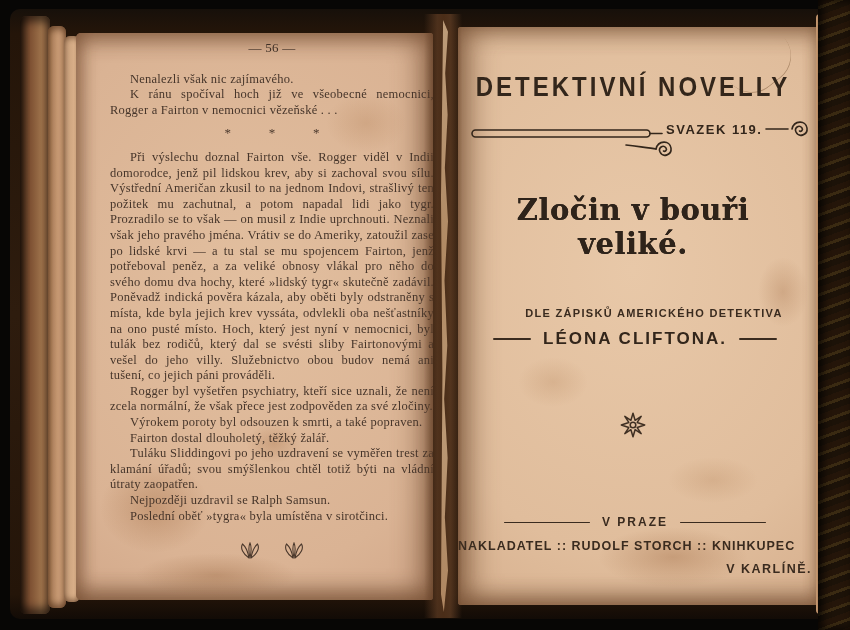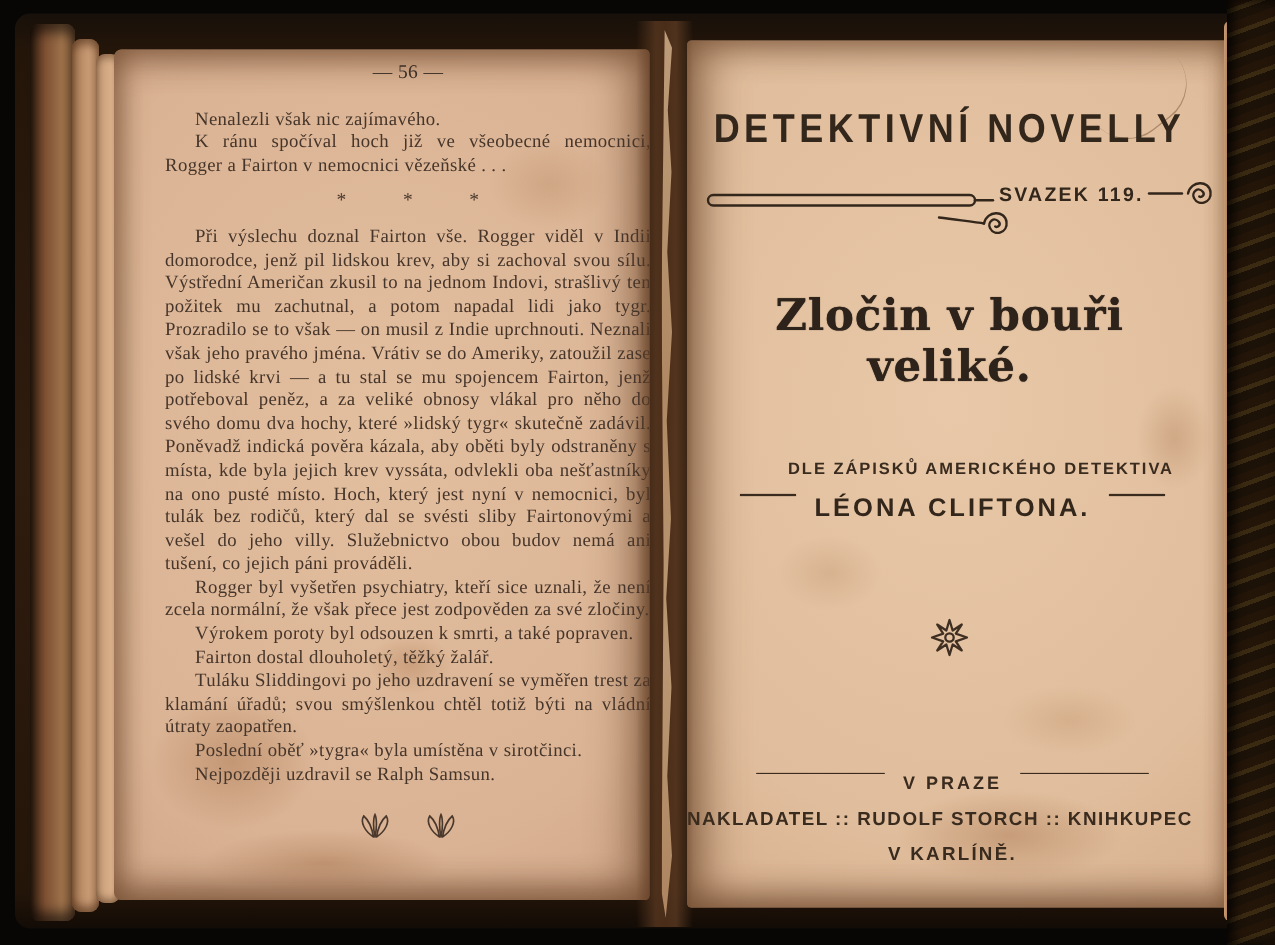--- a/index.html
+++ b/index.html
@@ -59,33 +59,33 @@
       font-family:"Liberation Sans",sans-serif;font-weight:bold;font-size:24px;letter-spacing:3px;
       transform:scaleY(1.12);color:#33261b;}
   .flourish{position:absolute;top:88px;left:8px;width:344px;height:50px;}
   .svazek{position:absolute;top:7px;left:200px;font-family:"Liberation Sans",sans-serif;
       font-weight:bold;font-size:13px;letter-spacing:1.5px;color:#33261b;text-align:center;}
   .main-title{position:absolute;top:166px;left:0;right:14px;text-align:center;
       font-family:"DejaVu Serif","Liberation Serif",serif;font-weight:bold;font-size:29px;
       letter-spacing:.5px;color:#2e231a;text-shadow:0 0 .6px #2e231a;}
   .subtitle1{position:absolute;top:280px;left:0;right:10px;text-align:center;
       font-family:"Liberation Sans",sans-serif;font-weight:bold;font-size:11px;letter-spacing:1.3px;color:#3a2b1f;margin-left:38px;}
-  .row-dashed{position:absolute;left:0;right:10px;display:flex;align-items:flex-start;justify-content:center;gap:12px;}
+  .row-dashed{position:absolute;left:0;right:10px;display:flex;align-items:center;justify-content:center;gap:12px;}
   .clifton-row{top:302px;}
   .clifton{font-family:"Liberation Sans",sans-serif;font-weight:bold;font-size:17px;
       letter-spacing:2px;color:#33261b;}
   .dash{height:0;border-top:2px solid #3a2b1f;border-radius:2px;}
   .dash-sm{width:38px;}
   .dash-lg{width:86px;border-top-width:1.6px;}
   .star-wrap{position:absolute;top:384px;left:0;right:14px;display:flex;justify-content:center;}
   .praze-row{top:488px;}
   .praze{font-family:"Liberation Sans",sans-serif;font-weight:bold;font-size:12px;letter-spacing:2px;color:#3a2b1f;}
   .imprint1{position:absolute;top:512px;left:0;right:10px;text-align:left;
       font-family:"Liberation Sans",sans-serif;font-weight:bold;font-size:12.5px;letter-spacing:1px;color:#3a2b1f;}
-  .imprint2{position:absolute;top:535px;left:0;right:10px;text-align:center;
+  .imprint2{position:absolute;top:535px;left:0;right:10px;text-align:right;
       font-family:"Liberation Sans",sans-serif;font-weight:bold;font-size:12.5px;letter-spacing:1.5px;color:#3a2b1f;}
   .fold-line{position:absolute;top:-8px;right:34px;width:70px;height:70px;
       border-bottom:1px solid rgba(110,75,45,.45);transform:rotate(-38deg);border-radius:40%;}
   svg{display:block;}
 </style>
 </head>
 <body>
 
 <div class="scene">
   <div class="book-rim"></div>
@@ -103,22 +103,22 @@
     <div class="text-col">
       <div class="pageno">— 56 —</div>
       <p>Nenalezli však nic zajímavého.</p>
       <p>K ránu spočíval hoch již ve všeobecné nemocnici, Rogger a Fairton v nemocnici vězeňské . . .</p>
       <div class="separator">* * *</div>
       <p>Při výslechu doznal Fairton vše. Rogger viděl v Indii domorodce, jenž pil lidskou krev, aby si zachoval svou sílu. Výstřední Američan zkusil to na jednom Indovi, strašlivý ten požitek mu zachutnal, a potom napadal lidi jako tygr. Prozradilo se to však — on musil z Indie uprchnouti. Neznali však jeho pravého jména. Vrátiv se do Ameriky, zatoužil zase po lidské krvi — a tu stal se mu spojencem Fairton, jenž potřeboval peněz, a za veliké obnosy vlákal pro něho do svého domu dva hochy, které »lidský tygr« skutečně zadávil. Poněvadž indická pověra kázala, aby oběti byly odstraněny s místa, kde byla jejich krev vyssáta, odvlekli oba nešťastníky na ono pusté místo. Hoch, který jest nyní v nemocnici, byl tulák bez rodičů, který dal se svésti sliby Fairtonovými a vešel do jeho villy. Služebnictvo obou budov nemá ani tušení, co jejich páni prováděli.</p>
       <p>Rogger byl vyšetřen psychiatry, kteří sice uznali, že není zcela normální, že však přece jest zodpověden za své zločiny.</p>
       <p>Výrokem poroty byl odsouzen k smrti, a také popraven.</p>
       <p>Fairton dostal dlouholetý, těžký žalář.</p>
       <p>Tuláku Sliddingovi po jeho uzdravení se vyměřen trest za klamání úřadů; svou smýšlenkou chtěl totiž býti na vládní útraty zaopatřen.</p>
+      <p>Nejpozději uzdravil se Ralph Samsun.</p>
       <p>Poslední oběť »tygra« byla umístěna v sirotčinci.</p>
-      <p>Nejpozději uzdravil se Ralph Samsun.</p>
 
       <div class="orn-row">
         <span>
           <svg width="24" height="18" viewBox="0 0 24 18" fill="none" stroke="#4a382c" stroke-width="1.1" stroke-linecap="round">
             <path d="M11 16 C5 12 2 6 4.5 2 C8 5 10 10 11 16"></path>
             <path d="M12 16 C10.5 9 11 3 12 1 C13 3 13.5 9 12 16"></path>
             <path d="M13 16 C19 12 22 6 19.5 2 C16 5 14 10 13 16"></path>
           </svg>
         </span>
         <span>

